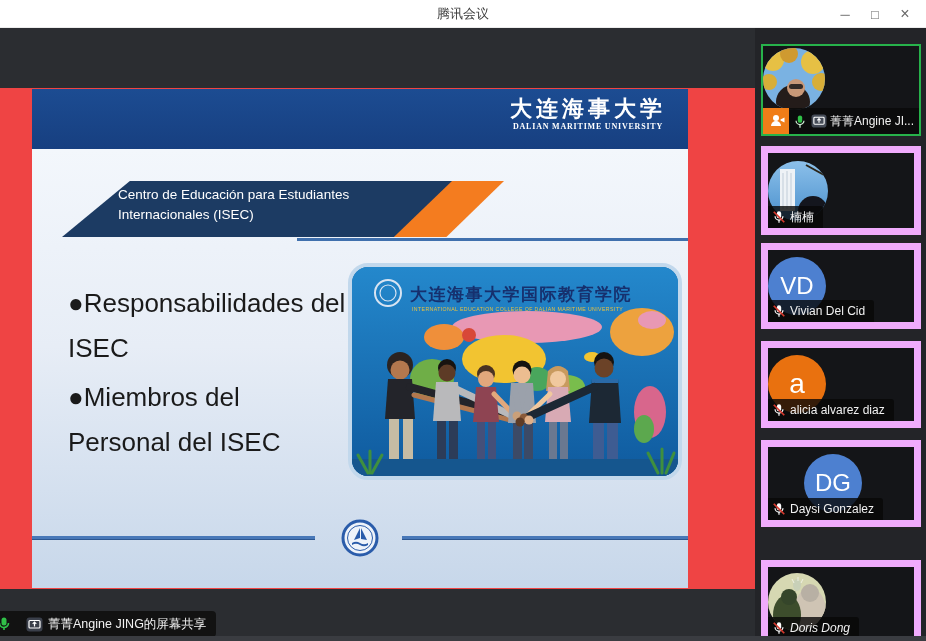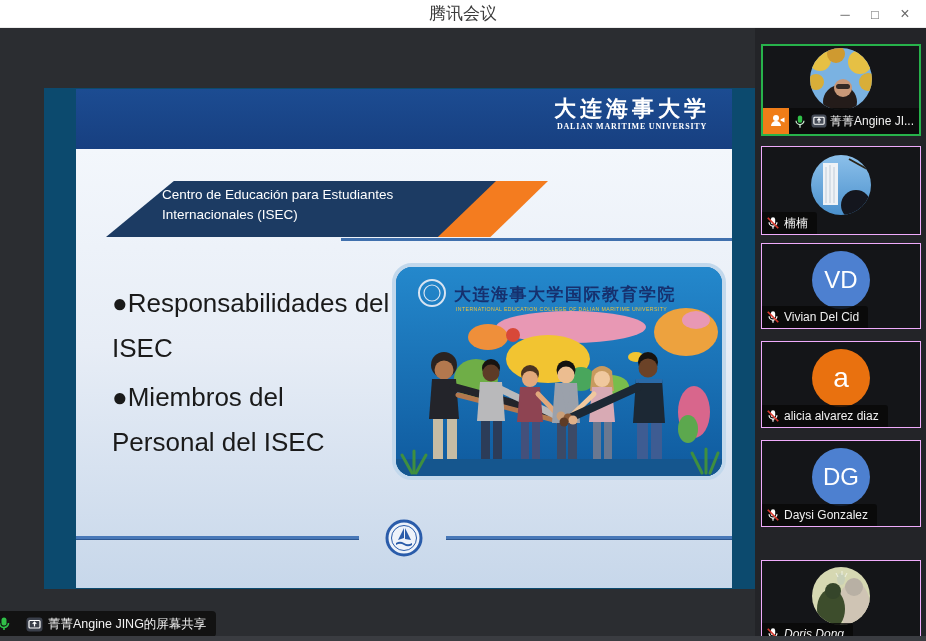--- a/index.html
+++ b/index.html
@@ -1,28 +1,28 @@
 <!DOCTYPE html>
 <html><head>
 <meta charset="utf-8">
 <style>
   html,body{margin:0;padding:0;background:#000;}
   *{box-sizing:border-box;font-family:"Liberation Sans","DejaVu Sans",sans-serif;}
   .window{position:relative;width:926px;height:641px;overflow:hidden;background:#2b2d31;}
 
   
   .titlebar{position:absolute;left:0;top:0;width:926px;height:28px;background:#ffffff;border-bottom:1px solid #ececec;display:flex;align-items:center;justify-content:center;}
-  .titlebar-title{font-size:17px;color:#3c3c3c;}
+  .titlebar-title{font-size:13px;color:#3c3c3c;}
   .win-controls{position:absolute;right:6px;top:0;height:28px;display:flex;align-items:center;}
   .win-btn{width:30px;height:28px;display:flex;align-items:center;justify-content:center;color:#6a6a6a;font-size:13px;cursor:default;}
   .win-btn.close{font-size:16px;}
 
   
   .main{position:absolute;left:0;top:28px;width:755px;height:613px;background:#2b2d31;}
-  .stage{position:absolute;left:0;top:60px;width:755px;height:501px;background:#0c4a6e;margin-left:44px;}
+  .stage{position:absolute;left:0;top:60px;width:755px;height:501px;background:#ef4444;}
   .slide{position:absolute;left:32px;top:1px;width:656px;height:499px;background:#e9eff7;}
 
   .slide-header{position:absolute;left:0;top:0;width:656px;height:60px;background:linear-gradient(180deg,#1c4c92 0%,#173f80 100%);}
   .univ-block{position:absolute;right:22px;top:7px;text-align:center;color:#fff;}
   .univ-cn{font-size:22px;font-weight:bold;letter-spacing:4px;line-height:26px;font-family:"Liberation Serif","DejaVu Serif",serif;}
   .univ-en{font-size:8px;font-weight:bold;letter-spacing:0.8px;line-height:10px;font-family:"Liberation Serif","DejaVu Serif",serif;}
 
   .slide-body{position:absolute;left:0;top:60px;width:656px;height:439px;background:linear-gradient(180deg,#f3f7fc 0%,#e7edf6 45%,#c7d7ea 100%);}
 
   .banner-orange{position:absolute;left:352px;top:32px;width:120px;height:56px;background:#f47c1f;clip-path:polygon(48% 0,100% 0,52% 100%,0 100%);}
@@ -39,23 +39,23 @@
   .rule-right{position:absolute;left:370px;top:387px;width:286px;height:4px;background:#4878b8;border-bottom:1px solid #2c5690;}
   .seal{position:absolute;left:308px;top:369px;width:40px;height:40px;}
 
   
   .share-tag{position:absolute;left:0;top:583px;height:26px;display:inline-flex;align-items:center;background:rgba(16,16,16,0.9);border-radius:0 4px 4px 0;padding:0 10px 0 0;}
   .share-tag .mic-on-icon{margin-left:-4px;}
   .share-tag-label{color:#f2f2f2;font-size:12.5px;margin-left:5px;white-space:nowrap;}
 
   
   .sidebar{position:absolute;left:755px;top:28px;width:171px;height:613px;background:#232428;}
-  .tile{position:absolute;left:6px;width:160px;background:#141518;border:1px solid #f0abfc;overflow:hidden;}
+  .tile{position:absolute;left:6px;width:160px;background:#141518;border:7px solid #f0abfc;overflow:hidden;}
   .tile.active{border:2px solid #27b24b;}
-  .tile-avatar{display:flex;justify-content:center;}
+  .tile-avatar{display:flex;}
   .initials-circle{border-radius:50%;display:flex;align-items:center;justify-content:center;color:#fff;}
   .initials-blue{background:#4d80d0;}
   .initials-orange{background:#e9710f;}
   .name-tag{position:absolute;bottom:0;left:0;display:inline-flex;align-items:center;gap:4px;height:22px;padding:0 9px 0 4px;background:rgba(8,8,8,0.8);border-top-right-radius:3px;max-width:100%;}
   .name-tag-text{color:#f0f0f0;font-size:12px;white-space:nowrap;overflow:hidden;text-overflow:ellipsis;}
   .tile-bar{position:absolute;bottom:0;left:0;right:0;height:26px;display:flex;align-items:center;background:rgba(10,10,10,0.82);}
   .host-badge{width:26px;height:26px;background:#f07d18;display:flex;align-items:center;justify-content:center;flex:0 0 auto;}
   .tile-bar .name-tag-text{margin-left:3px;flex:1;}
   .tile-bar svg{margin-left:4px;flex:0 0 auto;}
 
@@ -333,21 +333,21 @@
           <rect x="5.5" y="1.5" width="5" height="8" rx="2.5" fill="#ffffff"></rect>
           <path d="M3.5,7 a4.5,4.5 0 0 0 9,0" fill="none" stroke="#ffffff" stroke-width="1.4"></path>
           <line x1="8" y1="11.5" x2="8" y2="14.5" stroke="#ffffff" stroke-width="1.4"></line>
           <line x1="2" y1="2" x2="14" y2="14" stroke="#d83a2e" stroke-width="2"></line>
         </svg>
         <span class="name-tag-text">alicia alvarez diaz</span>
       </div>
     </div>
 
     <div class="tile" style="top:412px;height:87px;">
-      <div class="tile-avatar" style="margin-top:7px;">
+      <div class="tile-avatar" style="margin-top:7px;margin-left:36px;">
         <div class="initials-circle initials-blue" style="width:58px;height:58px;font-size:24px;">DG</div>
       </div>
       <div class="name-tag">
         <svg width="14" height="14" viewBox="0 0 16 16">
           <rect x="5.5" y="1.5" width="5" height="8" rx="2.5" fill="#ffffff"></rect>
           <path d="M3.5,7 a4.5,4.5 0 0 0 9,0" fill="none" stroke="#ffffff" stroke-width="1.4"></path>
           <line x1="8" y1="11.5" x2="8" y2="14.5" stroke="#ffffff" stroke-width="1.4"></line>
           <line x1="2" y1="2" x2="14" y2="14" stroke="#d83a2e" stroke-width="2"></line>
         </svg>
         <span class="name-tag-text">Daysi Gonzalez</span>

